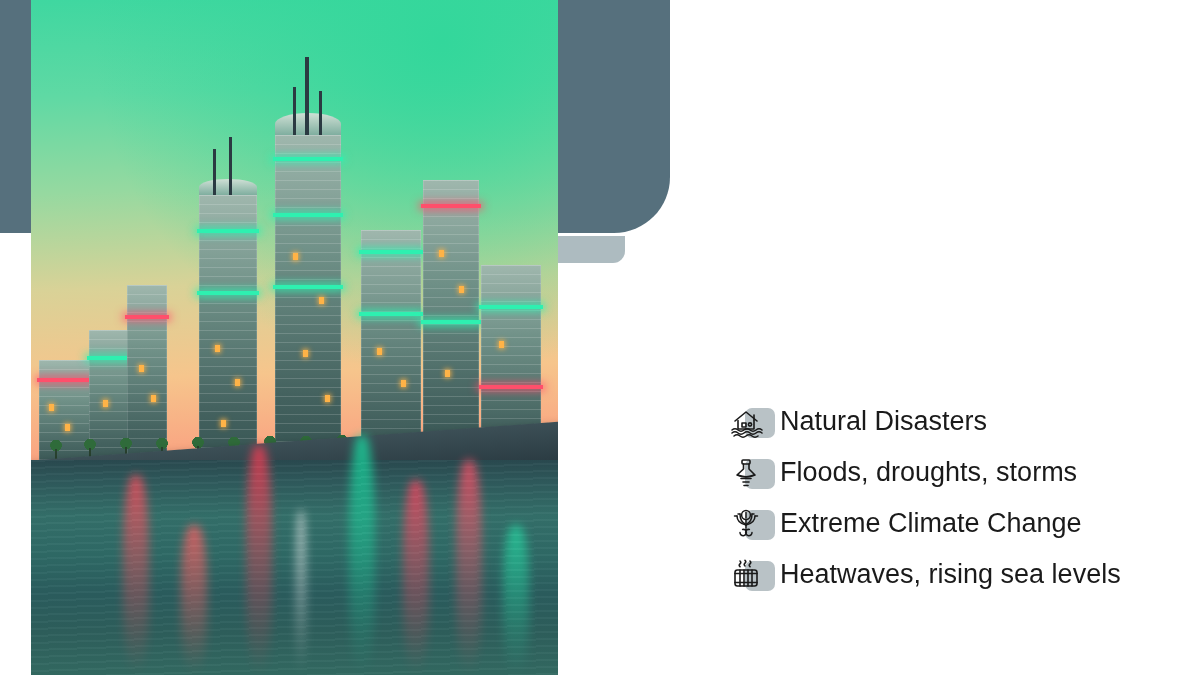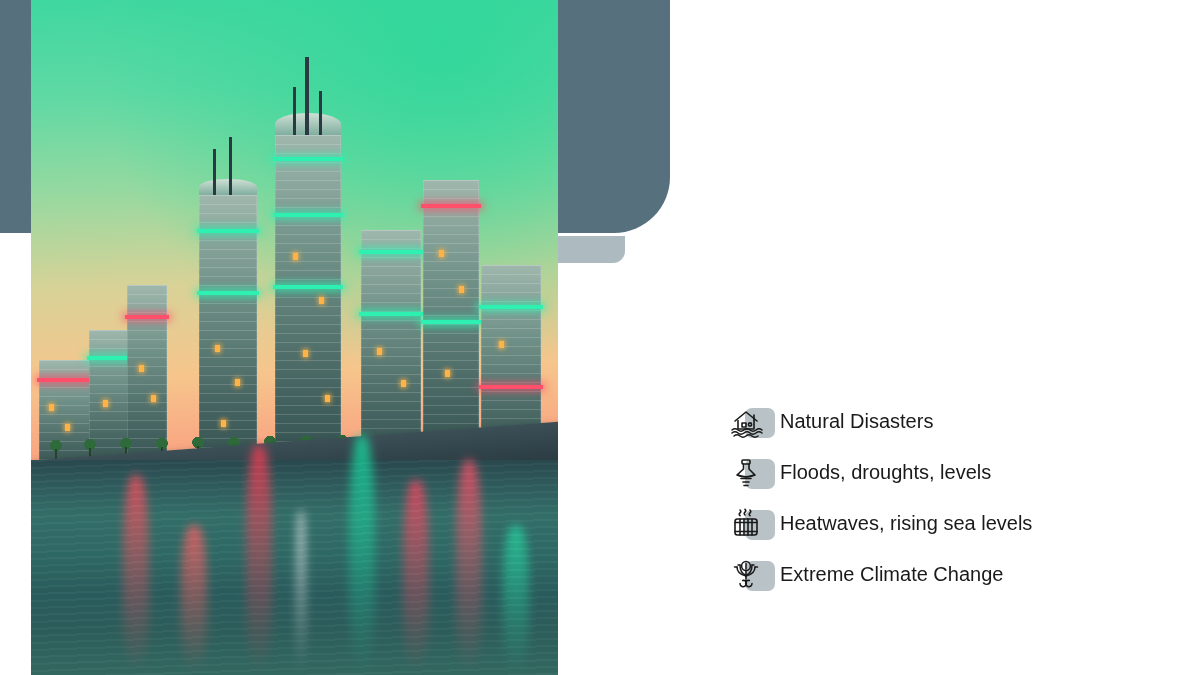--- a/index.html
+++ b/index.html
@@ -125,21 +125,21 @@
   .bullet-icon{
     position:relative; width:52px; height:40px; flex:0 0 52px;
   }
   .icon-chip{
     position:absolute; left:17px; top:6px; width:30px; height:30px;
     background:#b9c2c6; border-radius:7px;
   }
   .icon-chip.diamond{ border-radius:7px; transform:rotate(0deg); }
   .bullet-icon svg{ position:absolute; left:0; top:2px; width:36px; height:36px; }
   .bullet-label{
-    font-size:20px; color:#1a1a1a; white-space:nowrap;text-align:center;
+    font-size:27px; color:#1a1a1a; white-space:nowrap;text-align:center;
   }
 </style>
 </head>
 <body>
 
 <div class="deco-left-bar"></div>
 <div class="deco-slate-panel"></div>
 <div class="deco-gray-chip"></div>
 
 <div class="hero">
@@ -265,36 +265,21 @@
         <div class="icon-chip diamond"></div>
         <svg viewBox="0 0 36 36" fill="none" stroke="#1a1a1a" stroke-width="1.6" stroke-linecap="round" stroke-linejoin="round">
           <rect x="14" y="5" width="8" height="4" rx="1"></rect>
           <path d="M15.5 9 V14 L9 20 q9 4 18 0 L21 14 V9"></path>
           <path d="M10 20 q8 3.4 16 0"></path>
           <path d="M13 23.5 h10"></path>
           <path d="M15 27 h6"></path>
           <path d="M16 30.5 h4"></path>
         </svg>
       </div>
-      <div class="bullet-label">Floods, droughts, levels</div>
-    </div>
-
-    <div class="bullet">
-      <div class="bullet-icon">
-        <div class="icon-chip diamond"></div>
-        <svg viewBox="0 0 36 36" fill="none" stroke="#1a1a1a" stroke-width="1.6" stroke-linecap="round" stroke-linejoin="round">
-          <path d="M12 4 q1.6 1.4 0 2.8 q-1.6 1.4 0 2.8"></path>
-          <path d="M17 3.4 q1.6 1.4 0 2.8 q-1.6 1.4 0 2.8"></path>
-          <path d="M22 4 q1.6 1.4 0 2.8 q-1.6 1.4 0 2.8"></path>
-          <rect x="7" y="13" width="22" height="16" rx="2.4"></rect>
-          <path d="M7 16.5 h22 M7 25.5 h22"></path>
-          <path d="M12 13 v16 M16 13 v16 M20 13 v16 M24 13 v16"></path>
-        </svg>
-      </div>
-      <div class="bullet-label">Heatwaves, rising sea levels</div>
+      <div class="bullet-label">Floods, droughts, storms</div>
     </div>
 
     <div class="bullet">
       <div class="bullet-icon">
         <div class="icon-chip diamond"></div>
         <svg viewBox="0 0 36 36" fill="none" stroke="#1a1a1a" stroke-width="1.5" stroke-linecap="round" stroke-linejoin="round">
           <circle cx="18" cy="9" r="4.4"></circle>
           <path d="M18 6.4 v5.4"></path>
           <path d="M18 13.4 V22"></path>
           <path d="M9 10 q0 7 9 9"></path>
@@ -303,14 +288,29 @@
           <path d="M24 8 q0 8 -6 10.5"></path>
           <path d="M9 10 h-2.5 M27 10 h2.5"></path>
           <path d="M12 8 h-2 M24 8 h2"></path>
           <path d="M12 26.5 a3.2 3.2 0 1 0 2.6 -3.1 l3.4 0"></path>
           <path d="M24 26.5 a3.2 3.2 0 1 1 -2.6 -3.1 l-3.4 0"></path>
         </svg>
       </div>
       <div class="bullet-label">Extreme Climate Change</div>
     </div>
 
+    <div class="bullet">
+      <div class="bullet-icon">
+        <div class="icon-chip diamond"></div>
+        <svg viewBox="0 0 36 36" fill="none" stroke="#1a1a1a" stroke-width="1.6" stroke-linecap="round" stroke-linejoin="round">
+          <path d="M12 4 q1.6 1.4 0 2.8 q-1.6 1.4 0 2.8"></path>
+          <path d="M17 3.4 q1.6 1.4 0 2.8 q-1.6 1.4 0 2.8"></path>
+          <path d="M22 4 q1.6 1.4 0 2.8 q-1.6 1.4 0 2.8"></path>
+          <rect x="7" y="13" width="22" height="16" rx="2.4"></rect>
+          <path d="M7 16.5 h22 M7 25.5 h22"></path>
+          <path d="M12 13 v16 M16 13 v16 M20 13 v16 M24 13 v16"></path>
+        </svg>
+      </div>
+      <div class="bullet-label">Heatwaves, rising sea levels</div>
+    </div>
+
   </div>
 </div>
 
 </body></html>

